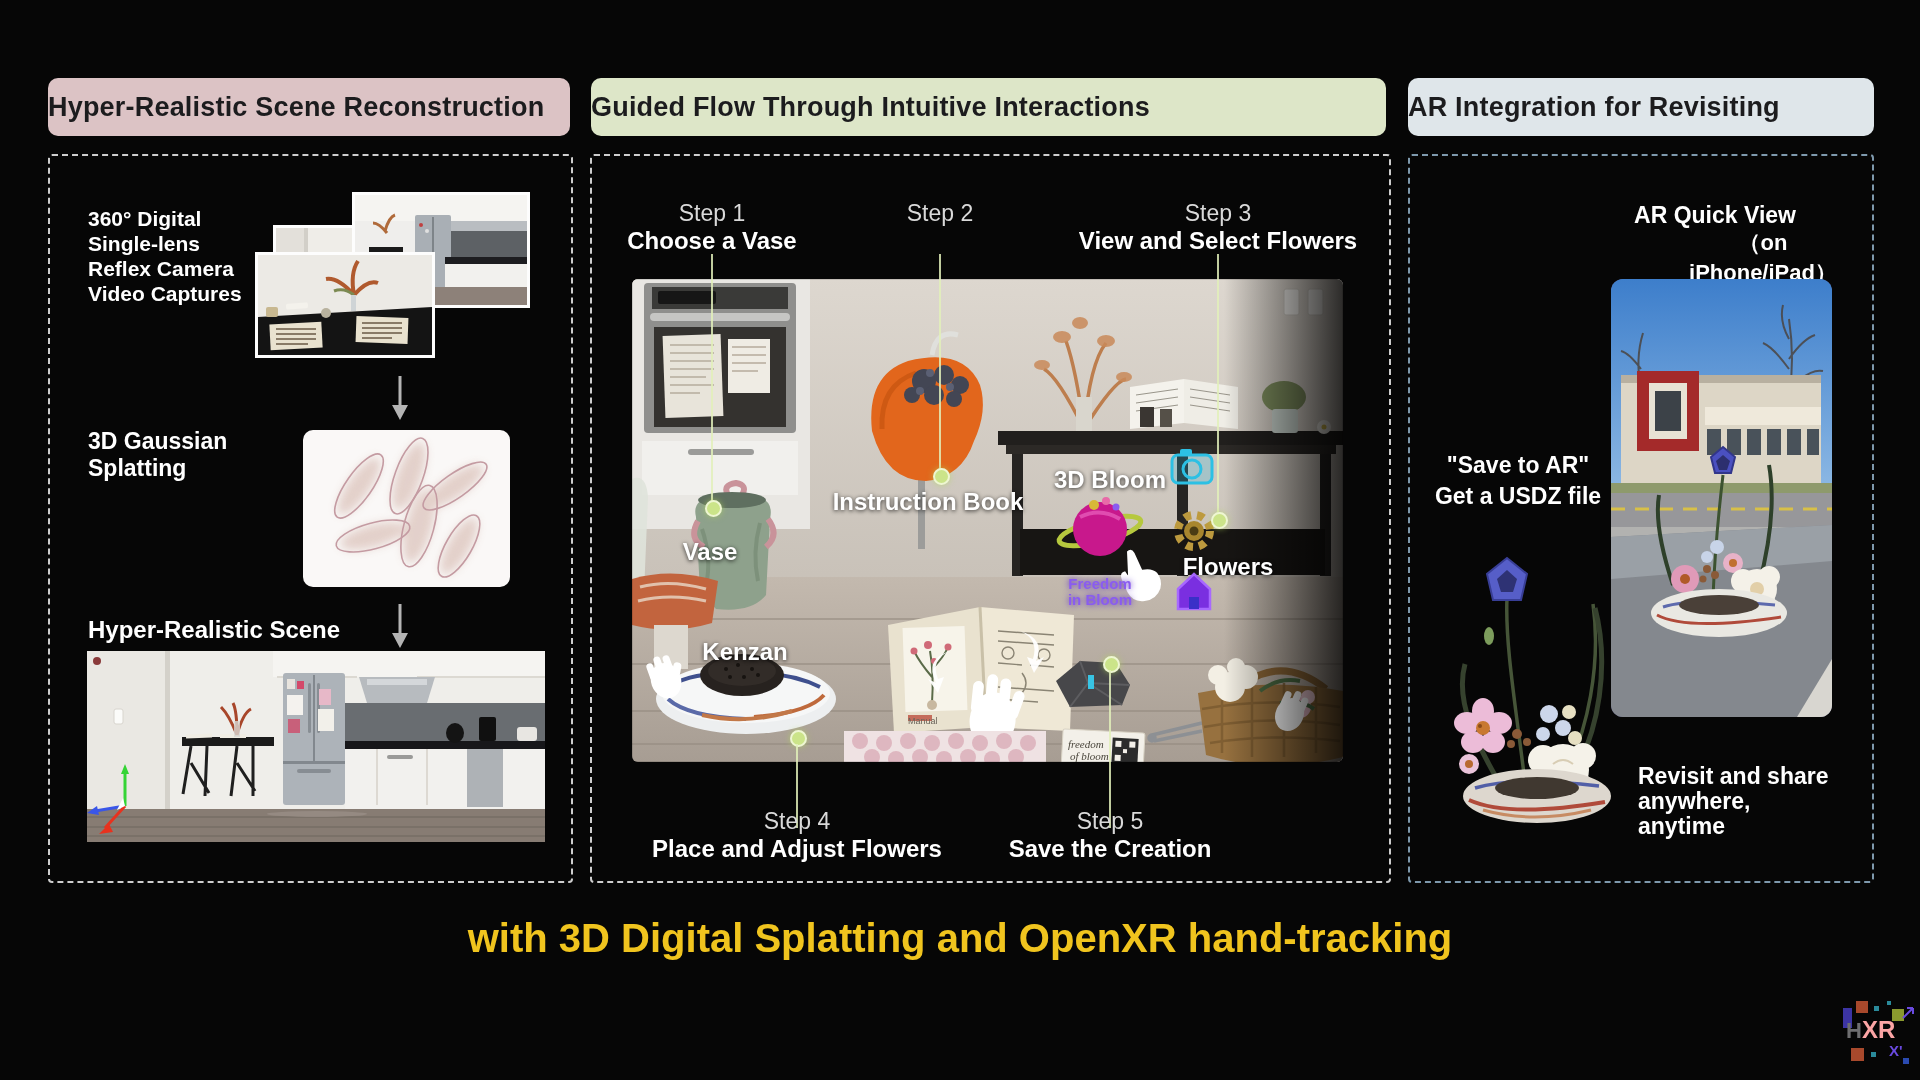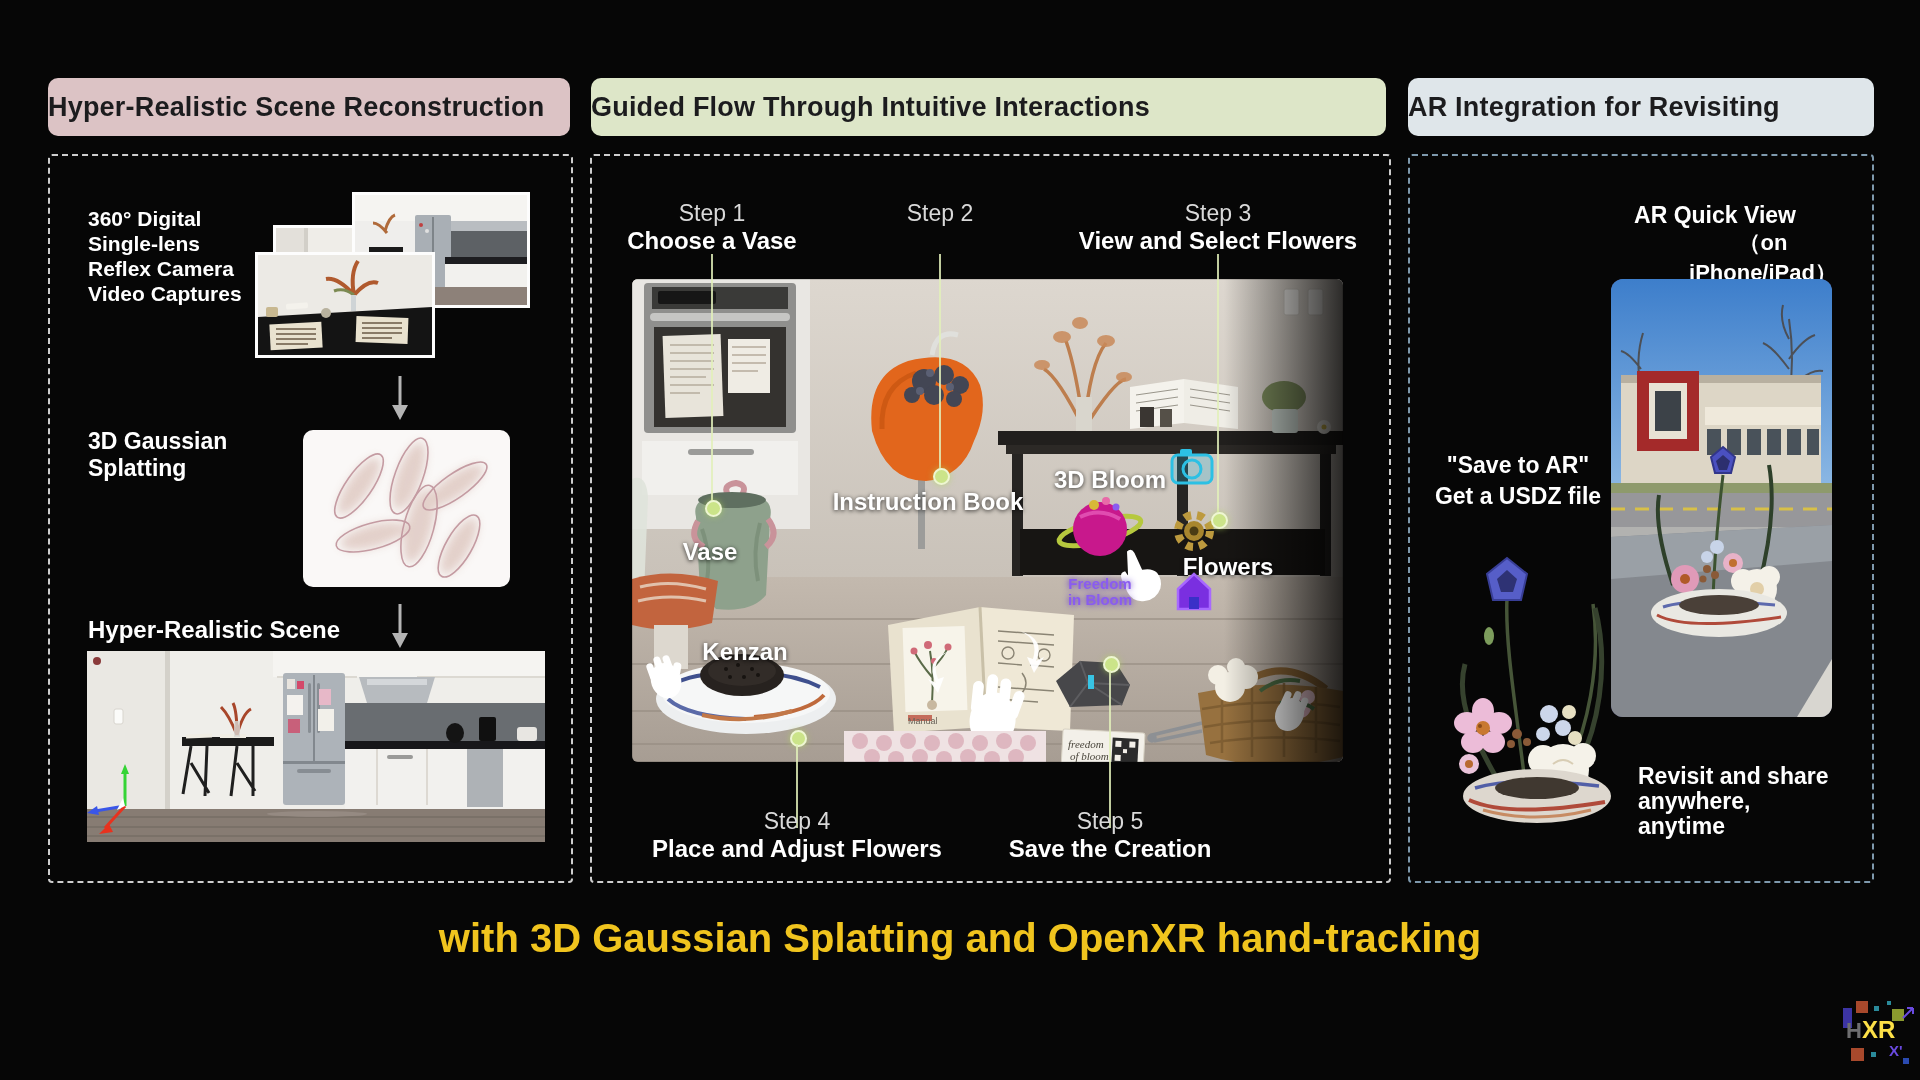--- a/index.html
+++ b/index.html
@@ -609,32 +609,32 @@
       <path d="M32 246 q40 -12 124 -2" stroke="#3a4aa0" stroke-width="3.5" fill="none" opacity=".85"></path>
       <path d="M40 268 q50 14 108 0" stroke="#c27848" stroke-width="3" fill="none" opacity=".8"></path>
       <ellipse cx="94" cy="246" rx="42" ry="11" fill="#403830"></ellipse>
     </svg>
   </div>
 
   <div class="abs pre wb" style="left:1638px;top:764px;font-size:23px;line-height:25px;">Revisit and share
 anywhere,
 anytime</div>
 
-  <div class="abs" style="left:0;top:916px;width:1920px;text-align:center;font-size:40px;font-weight:600;color:#f0c41e;">with 3D Gaussian Splatting and OpenXR hand-tracking</div>
+  <div class="abs" style="left:0;top:916px;width:1920px;text-align:center;font-size:40px;font-weight:600;color:#f0c41e;">with 3D Digital Splatting and OpenXR hand-tracking</div>
 
   <div class="abs" style="left:1843px;top:1000px;width:75px;height:75px;">
     <div class="abs" style="left:0px;top:8px;width:9px;height:20px;background:#3c34a4;"></div>
     <div class="abs" style="left:13px;top:1px;width:12px;height:12px;background:#a8492c;"></div>
     <div class="abs" style="left:31px;top:6px;width:5px;height:5px;background:#2a8a9a;"></div>
     <div class="abs" style="left:49px;top:9px;width:12px;height:12px;background:#8a9a2e;"></div>
     <div class="abs" style="left:44px;top:1px;width:4px;height:4px;background:#2a8a9a;"></div>
     <svg class="abs" style="left:58px;top:4px;" width="16" height="16" viewBox="0 0 16 16">
       <path d="M2 14 L12 4 M12 4 h-6 M12 4 v6" stroke="#6a4ae0" stroke-width="2" fill="none"></path>
     </svg>
     <span class="abs" style="left:3px;top:18px;font-size:22px;font-weight:bold;color:#6e6e70;">H</span>
-    <span class="abs" style="left:19px;top:16px;font-size:24px;font-weight:bold;color:#fde047;">XR</span>
+    <span class="abs" style="left:19px;top:16px;font-size:24px;font-weight:bold;color:#fca5a5;">XR</span>
     <div class="abs" style="left:8px;top:48px;width:13px;height:13px;background:#a8492c;"></div>
     <div class="abs" style="left:28px;top:52px;width:5px;height:5px;background:#2a8a9a;"></div>
     <div class="abs" style="left:60px;top:58px;width:6px;height:6px;background:#2a4ab0;"></div>
     <span class="abs" style="left:46px;top:42px;font-size:15px;font-weight:bold;color:#6a4ae0;">X'</span>
   </div>
 
 </div>
 
 </body></html>

